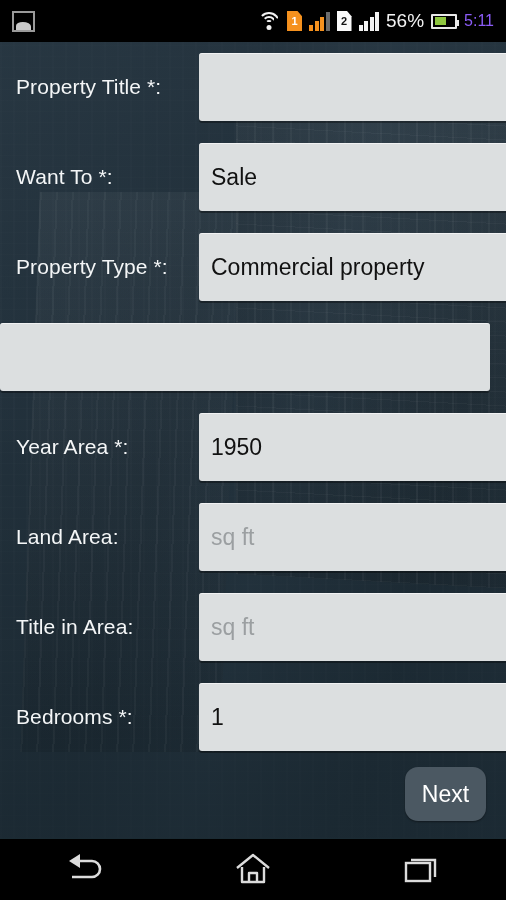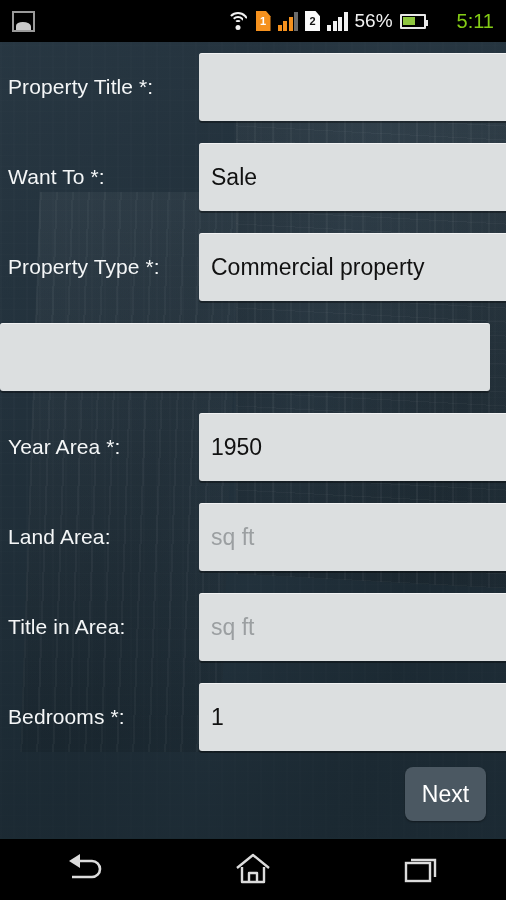--- a/index.html
+++ b/index.html
@@ -84,21 +84,21 @@
     border-radius:1px; position:relative; padding:1.5px;
   }
   .battery:after {
     content:""; position:absolute; right:-4px; top:4px;
     width:3px; height:6px; background:#e8e8e8;
   }
   .battery i {
     display:block; height:100%; width:62%;
     background:#8ec63f;
   }
-  .clock { color:#84cc16; font-size:20px; letter-spacing:0px;margin-left:24px; }
+  .clock { color:#8b5cf6; font-size:16px; letter-spacing:0px; }
 
   
   .content {
     position:absolute; top:42px; left:0;
     width:506px; height:796px;
     background:#263540;
     overflow:hidden;
   }
   
   .bg-photo {
@@ -132,21 +132,21 @@
     position:relative;
     padding:11px 8px 0 0;
   }
   .field-row {
     display:flex; align-items:center;
     height:68px; margin-bottom:22px;
     position:relative;
   }
   .field-label {
     width:199px; flex:0 0 199px;
-    padding-left:8px;
+    padding-left:16px;
     color:#f4f6f7; font-size:21px;
     letter-spacing:.1px;
   }
   .field-input {
     flex:1; height:68px; margin-right:8px;
     background:#dcdfe0;
     border:none; outline:none;
     border-radius:3px;
     box-shadow:0 2px 0 rgba(0,0,0,.35), inset 0 1px 0 rgba(255,255,255,.6);
     font-family:"Liberation Sans", sans-serif;
@@ -155,21 +155,21 @@
   }
   .field-input::placeholder { color:#9b9fa1; }
 
   .next-row {
     display:flex; justify-content:flex-end;
     padding-right:12px; margin-top:-6px;
   }
   .next-btn {
     width:81px; height:54px;
     background:#4b5862;
-    border:none; border-radius:8px;
+    border:none; border-radius:13px;
     color:#ffffff; font-size:23px;
     font-family:"Liberation Sans", sans-serif;
     box-shadow:0 1px 2px rgba(0,0,0,.4);
     cursor:pointer;
   }
 
   
   .navbar {
     position:absolute; bottom:0; left:0;
     width:506px; height:62px;

